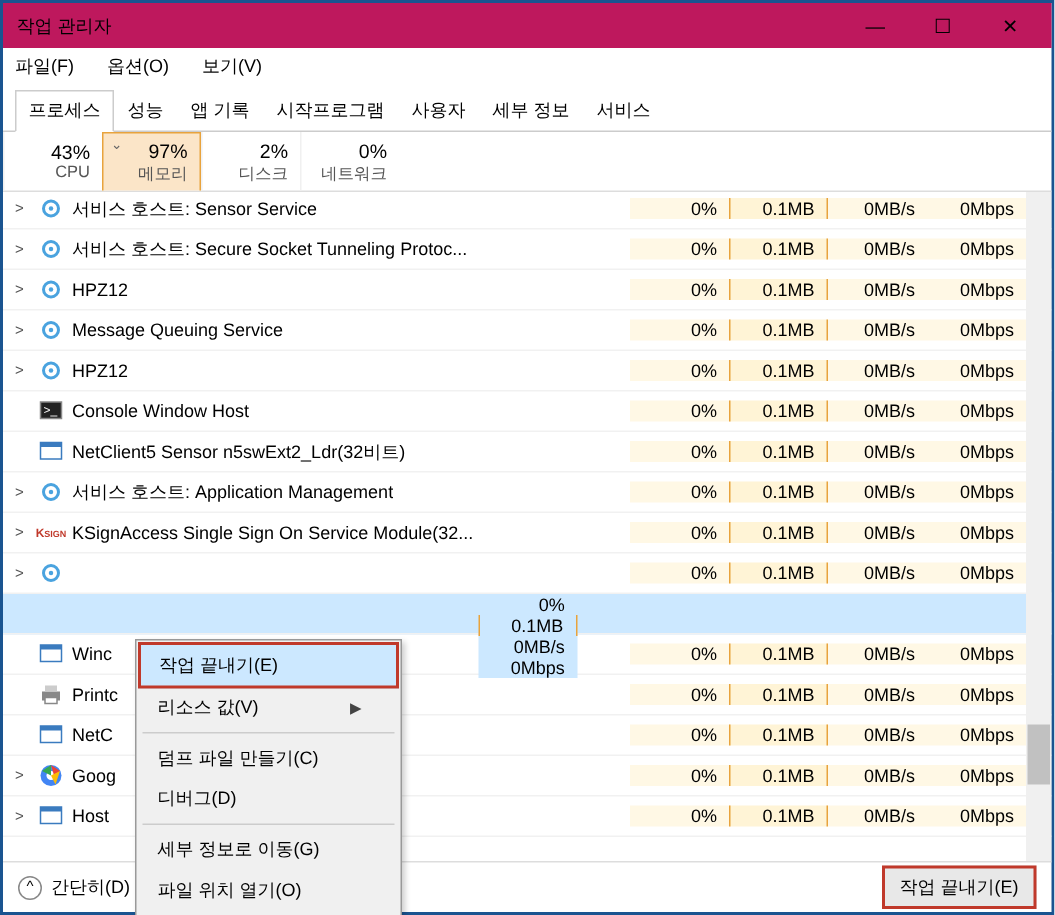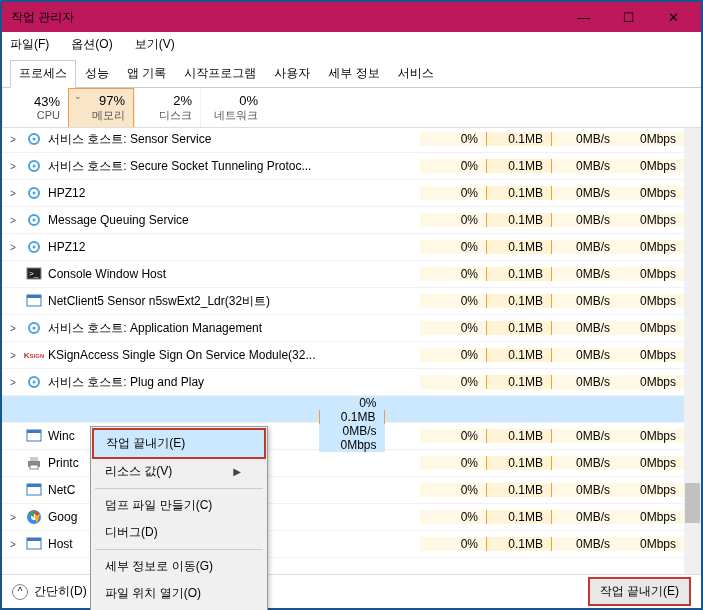--- a/index.html
+++ b/index.html
@@ -251,21 +251,20 @@
         </div>
         <div class="row">
           <div class="name-cell">
             <span class="expander">&gt;</span>
             <span class="icon">
               <svg width="16" height="16" viewBox="0 0 16 16">
                 <circle cx="8" cy="8" r="5" fill="none" stroke="#4aa3df" stroke-width="2"></circle>
                 <circle cx="8" cy="8" r="1.5" fill="#4aa3df"></circle>
               </svg>
             </span>
-            <span class="name-text">서비스 호스트: Plug and Play</span>
           </div>
           <div class="num-cell c-cpu">0%</div>
           <div class="num-cell c-mem">0.1MB</div>
           <div class="num-cell c-disk">0MB/s</div>
           <div class="num-cell c-net">0Mbps</div>
           <div style="width: 17px;"></div>
         </div>
         <div class="row selected">
           <div class="name-cell">
             <span class="expander empty">&gt;</span>

